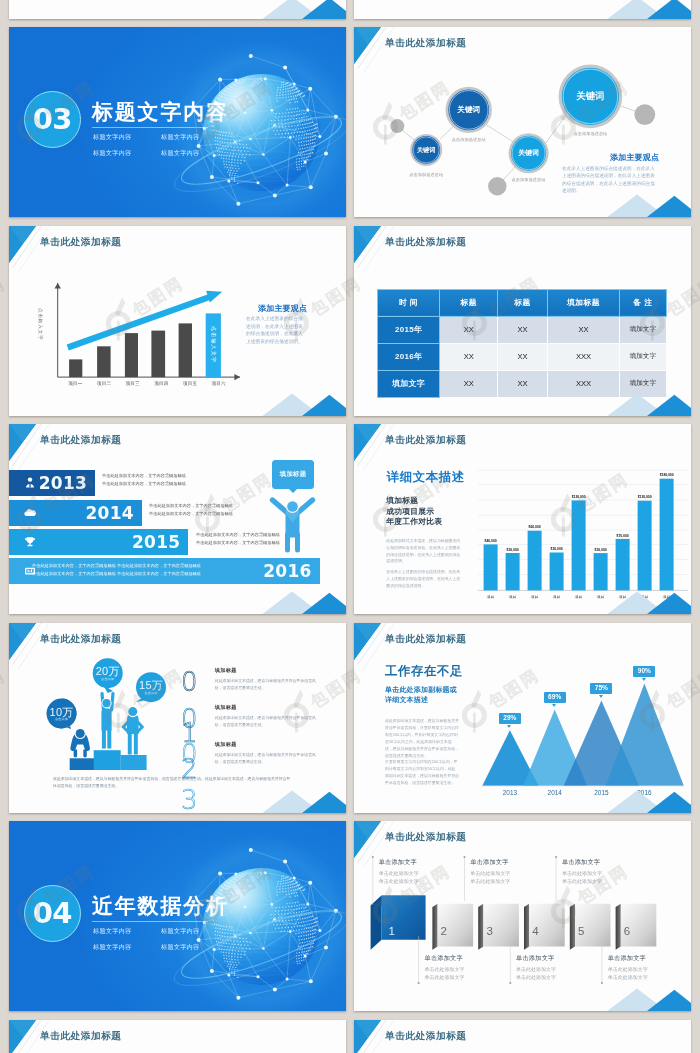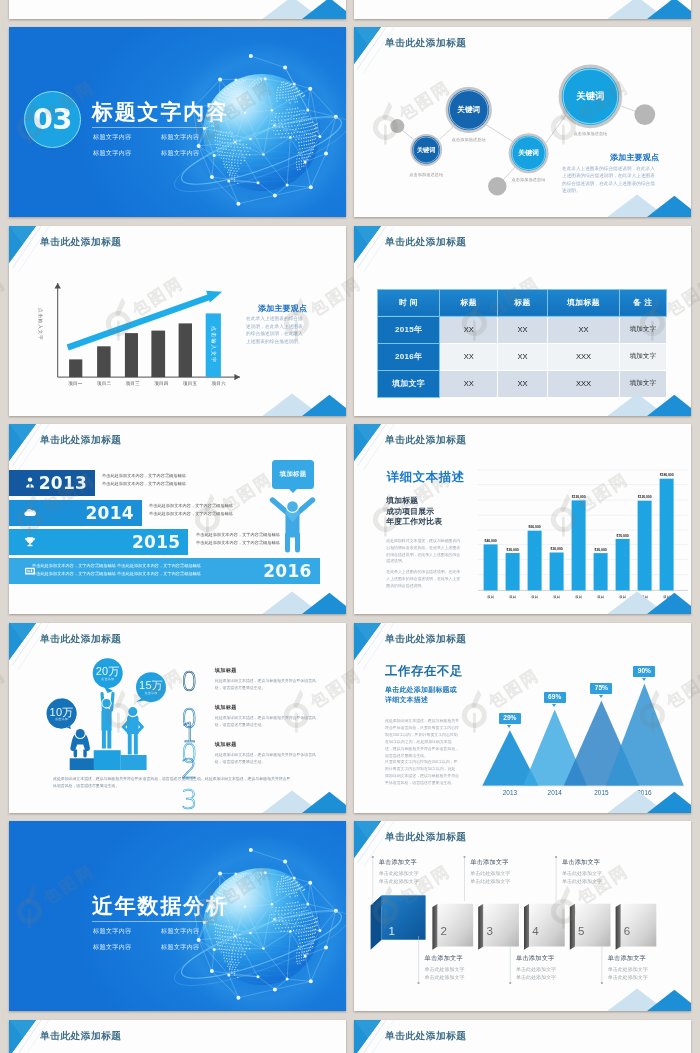--- a/index.html
+++ b/index.html
@@ -745,20 +745,23 @@
             <circle cx="254.4" cy="127.6" r="1.25"></circle>
             <circle cx="226.1" cy="115.1" r="1.25"></circle>
             <circle cx="236" cy="85.8" r="1.25"></circle>
             <circle cx="265.4" cy="98.6" r="1.25"></circle>
             <circle cx="241.4" cy="111.9" r="1.25"></circle>
           </g>
           <ellipse cx="252.5" cy="123.5" rx="84.825" ry="18.135" fill="none" stroke="#8bdbf8" stroke-width="1.2" opacity=".55" transform="rotate(-20 252.5 123.5)"></ellipse>
           <ellipse cx="252.5" cy="127.5" rx="92.43" ry="20.475" fill="none" stroke="#addff9" stroke-width=".6" opacity=".3" transform="rotate(-20 252.5 127.5)"></ellipse>
         </svg>
       </div>
+  <div class="cover-badge">
+    <span>04</span>
+  </div>
   <div class="cover-title">近年数据分析</div>
   <div class="cover-rule"></div>
   <div class="cover-bullets">
     <span>标题文字内容</span>
     <span>标题文字内容</span>
     <span>标题文字内容</span>
     <span>标题文字内容</span>
   </div>
 </div>
 

